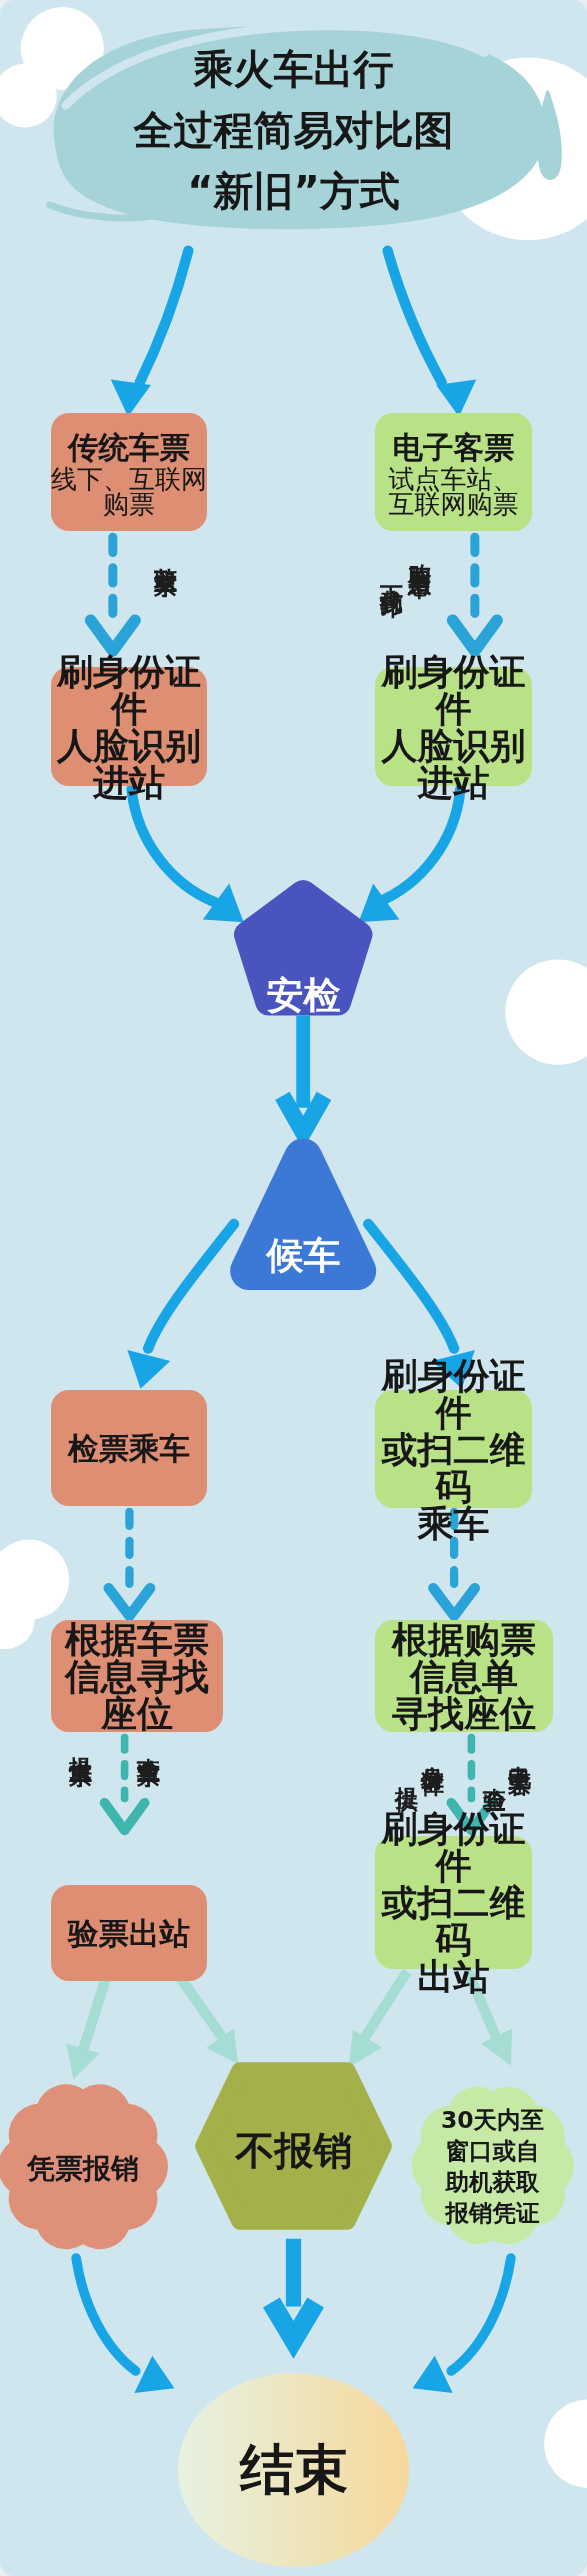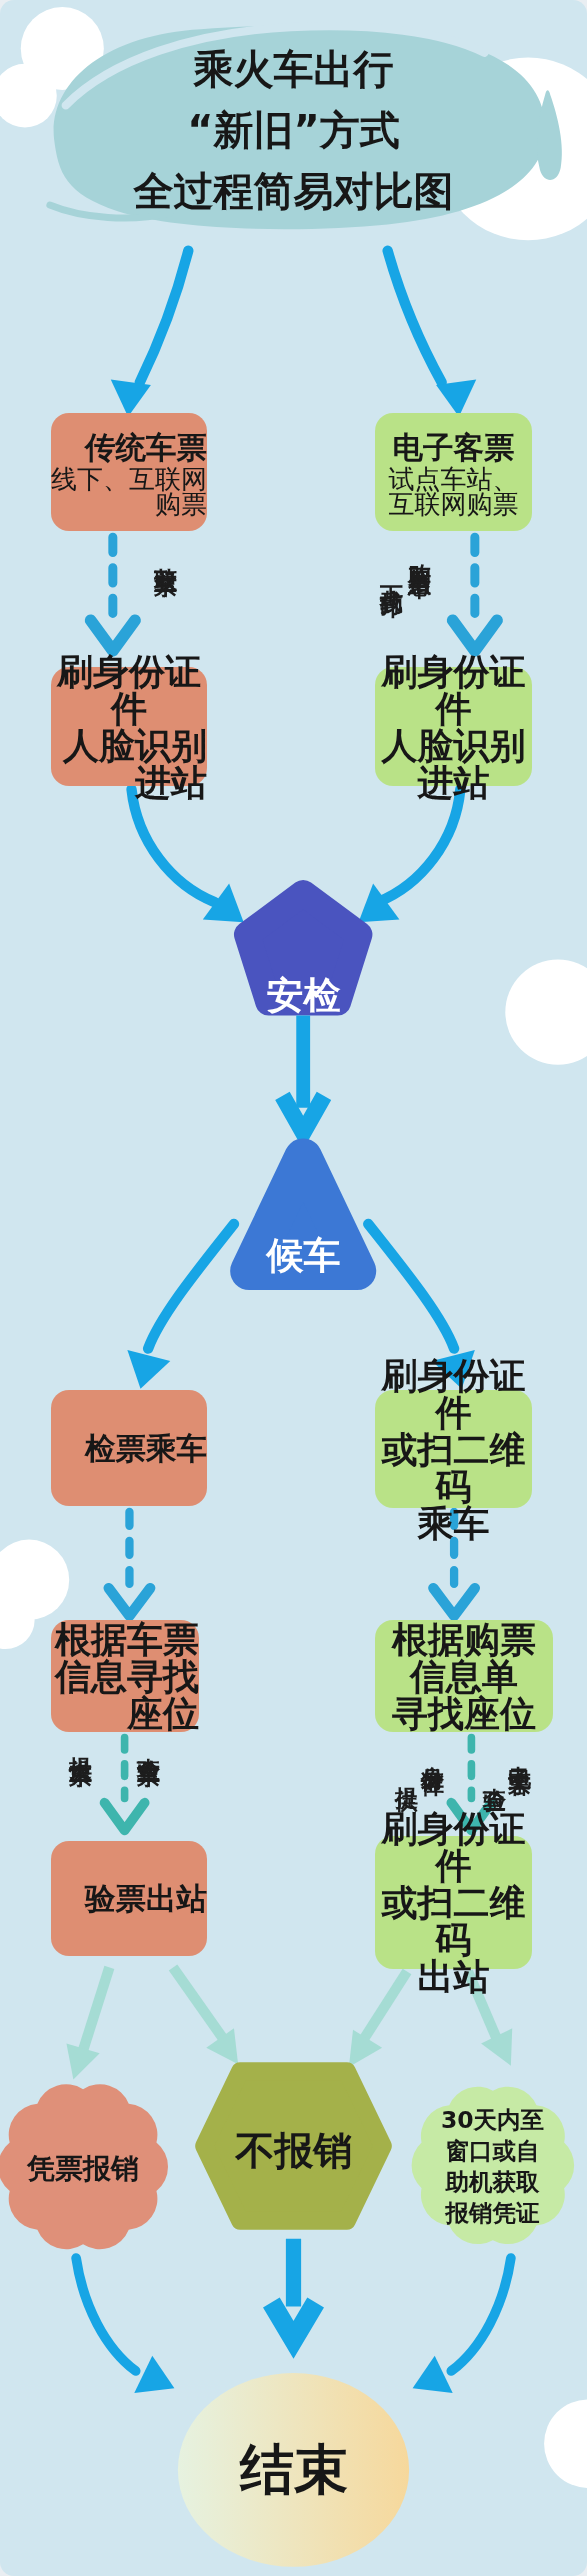--- a/index.html
+++ b/index.html
@@ -15,21 +15,21 @@
   .title-block{
     left:58px;top:39px;width:471px;text-align:center;
     font-size:40px;font-weight:700;line-height:61px;color:var(--text,#171717);
   }
   .title-block span{display:block;}
   .box{
     position:absolute;border-radius:18px;
     display:flex;flex-direction:column;justify-content:center;align-items:center;
     text-align:center;color:var(--text,#171717);
   }
-  .box.salmon{background:var(--salmon,#de8e72);align-items:flex-end;}
+  .box.salmon{background:var(--salmon,#de8e72);}
   .box.green{background:var(--green,#b9e287);}
   .bt{font-size:30.5px;font-weight:700;line-height:39px;}
   .bs{font-size:26px;font-weight:400;line-height:25px;}
   .bl{font-size:36px;font-weight:700;line-height:37px;}
   .cap{position:absolute;text-align:center;font-weight:700;}
   .cap.white{color:var(--text-light,#ffffff);margin-top:36px;}
   .vlabel{
     position:absolute;writing-mode:vertical-rl;text-orientation:upright;
     font-weight:700;font-size:23px;letter-spacing:2.8px;color:#1d1d1d;line-height:1;
   }
@@ -160,22 +160,22 @@
     <g>
       <path fill="none" style="stroke:var(--arrow-blue,#17a5e5)" stroke-width="14" stroke-linecap="round" d="M 738,3262 C 728,3330 696,3392 652,3425"></path>
       <path style="fill:var(--arrow-blue,#17a5e5)" d="M 596,3450 L 654,3457 L 628,3403 Z"></path>
     </g>
 
     <ellipse cx="424" cy="3568" rx="167" ry="140" fill="url(#endGrad)"></ellipse>
   </svg>
 
   <div class="abs title-block">
     <span>乘火车出行</span>
+    <span>全过程简易对比图</span>
     <span>“新旧”方式</span>
-    <span>全过程简易对比图</span>
   </div>
 
   <div class="box salmon" style="left:51px;top:413px;width:156px;height:118px">
     <span class="bt">传统车票</span>
     <span class="bs">线下、互联网</span>
     <span class="bs">购票</span>
   </div>
   <div class="box green" style="left:375px;top:413px;width:157px;height:118px">
     <span class="bt">电子客票</span>
     <span class="bs">试点车站、</span>
@@ -202,39 +202,39 @@
 
   <div class="box salmon" style="left:51px;top:1390px;width:156px;height:116px">
     <span class="bt">检票乘车</span>
   </div>
   <div class="box green" style="left:375px;top:1390px;width:157px;height:118px">
     <span class="bl">刷身份证件</span>
     <span class="bl">或扫二维码</span>
     <span class="bl">乘车</span>
   </div>
 
-  <div class="box salmon" style="left:51px;top:1620px;width:148px;height:112px">
+  <div class="box salmon" style="left:51px;top:1620px;width:172px;height:112px">
     <span class="bl">根据车票</span>
     <span class="bl">信息寻找</span>
     <span class="bl">座位</span>
   </div>
   <div class="box green" style="left:375px;top:1620px;width:178px;height:112px">
     <span class="bl">根据购票</span>
     <span class="bl">信息单</span>
     <span class="bl">寻找座位</span>
   </div>
 
   <div class="vlabel" style="left:69px;top:1739px">提供车票</div>
   <div class="vlabel" style="left:137px;top:1739px">查验车票</div>
   <div class="vlabel" style="left:395px;top:1769px">提供</div>
   <div class="vlabel" style="left:421px;top:1747px">身份证件</div>
   <div class="vlabel" style="left:483px;top:1769px">查验</div>
   <div class="vlabel" style="left:508px;top:1747px">电子客票</div>
 
-  <div class="box salmon" style="left:51px;top:1841px;width:156px;height:115px">
+  <div class="box salmon" style="left:51px;top:1885px;width:156px;height:96px">
     <span class="bt">验票出站</span>
   </div>
   <div class="box green" style="left:375px;top:1836px;width:157px;height:133px">
     <span class="bl">刷身份证件</span>
     <span class="bl">或扫二维码</span>
     <span class="bl">出站</span>
   </div>
 
   <div class="cap" style="left:12.5px;top:2150px;width:141px;font-size:28px">凭票报销</div>
   <div class="cap" style="left:208px;top:2124px;width:172px;font-size:39px">不报销</div>

